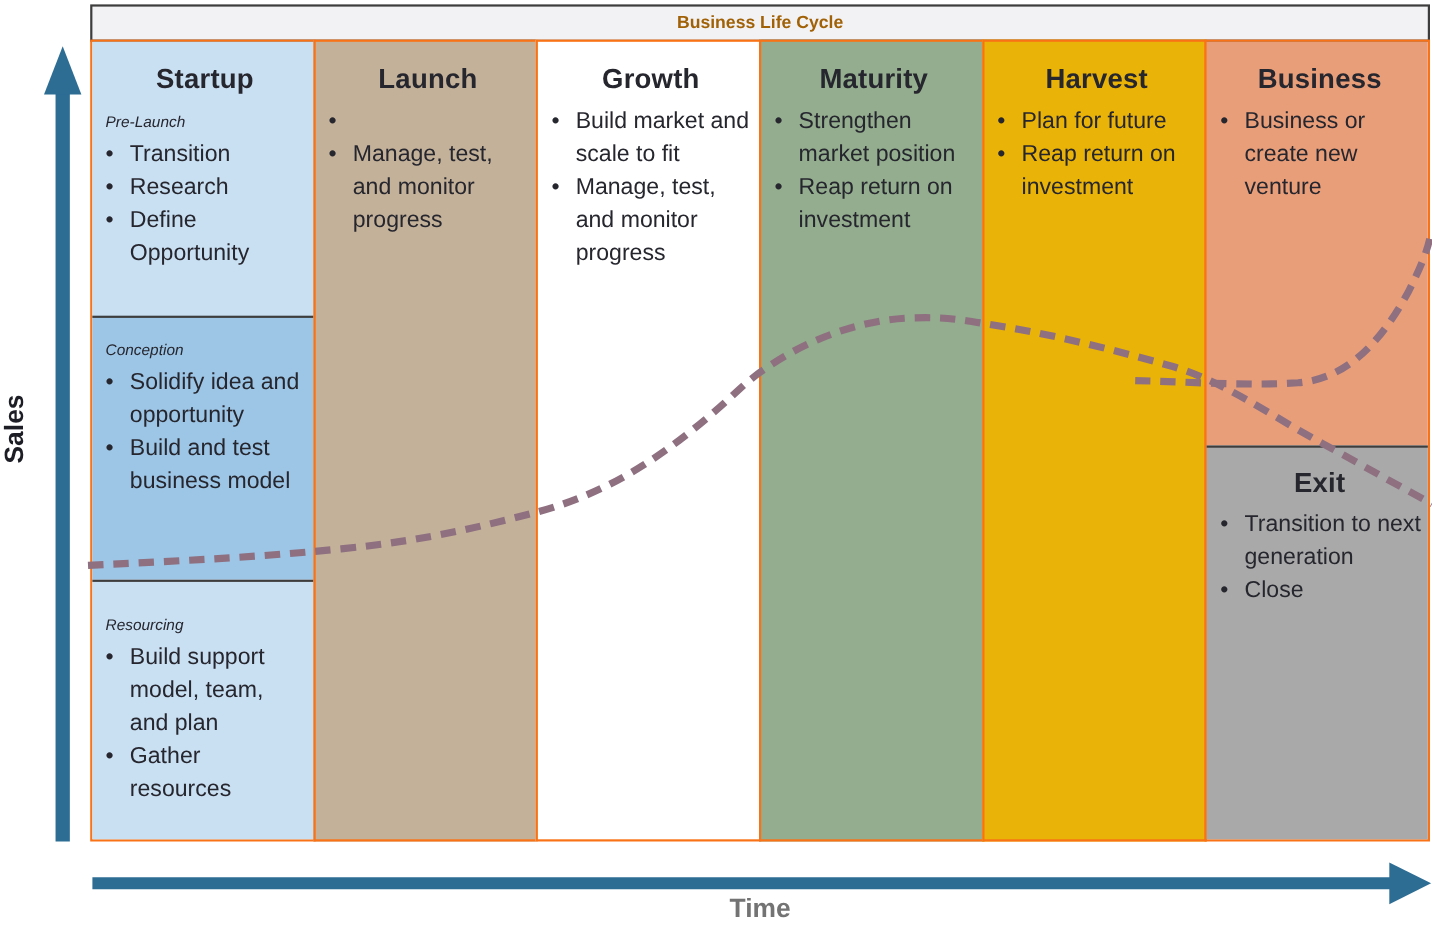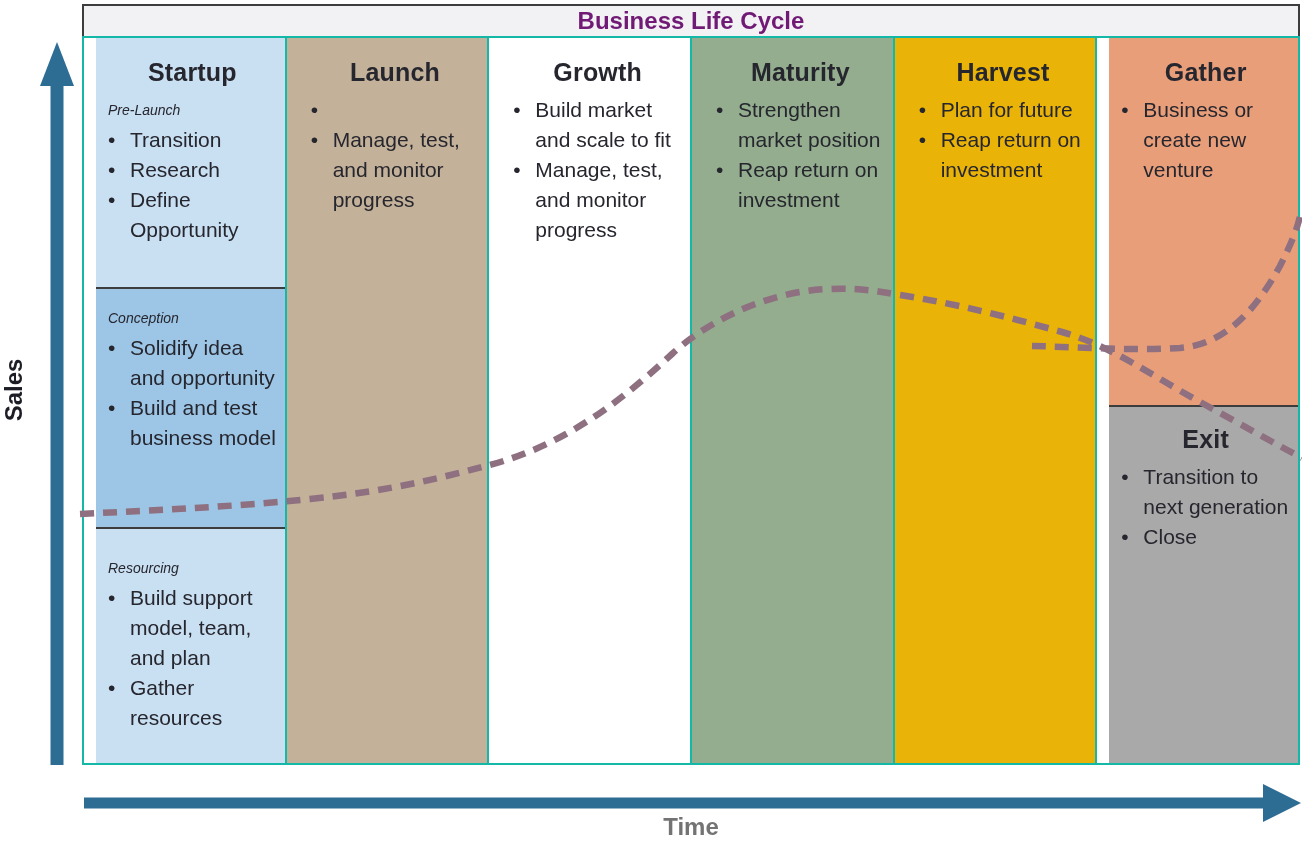--- a/index.html
+++ b/index.html
@@ -5,28 +5,28 @@
   html,body { margin:0; padding:0; background:#ffffff; }
   #canvas {
     position:relative; width:1302px; height:849px; background:#ffffff;
     font-family:"Liberation Sans", sans-serif; color:#26262e; overflow:hidden;
   }
   .title-bar {
     position:absolute; left:82px; top:4px; width:1218px; height:34px;
     background:#f2f2f5; border:2px solid #3d3d3d; box-sizing:border-box;
     display:flex; align-items:center; justify-content:center;
   }
-  .title-text { font-weight:bold; font-size:24px; color:#701a75; }
+  .title-text { font-weight:bold; font-size:16px; color:#a16207; }
   .columns {
     position:absolute; left:82px; top:36px; width:1218px; height:729px;
     display:flex; box-sizing:border-box;
   }
   .column {
-    flex:1 1 0; border:2px solid #14b8a6; box-sizing:border-box;
-    display:flex; flex-direction:column; min-width:0;padding-left:12px;
+    flex:1 1 0; border:2px solid #f97316; box-sizing:border-box;
+    display:flex; flex-direction:column; min-width:0;
   }
   .column + .column { margin-left:-2px; }
   .section { box-sizing:border-box; padding:0 6px 0 10px; }
   .section.bordered { border-top:2px solid #3d3d3d; }
   .stage-header {
     font-weight:bold; font-size:25px; text-align:center;
     margin:20px 0 8px 0; letter-spacing:0.2px;
   }
   .subtitle { font-style:italic; font-size:14px; line-height:30px; margin:2px 0 0 2px; }
   .li { display:flex; font-size:21px; line-height:30px; }
@@ -163,21 +163,21 @@
           </div>
         <div class="li">
             <span class="bullet">•</span>
             <span class="li-text">Reap return on investment</span>
           </div>
       </div>
     </div>
 
     <div class="column">
       <div class="section sec-rebirth bg-salmon">
-        <div class="stage-header">Gather</div>
+        <div class="stage-header">Business</div>
         <div class="li">
             <span class="bullet">•</span>
             <span class="li-text">Business or create new venture</span>
           </div>
       </div>
       <div class="section bordered sec-exit bg-gray">
         <div class="stage-header">Exit</div>
         <div class="li">
             <span class="bullet">•</span>
             <span class="li-text">Transition to next generation</span>

